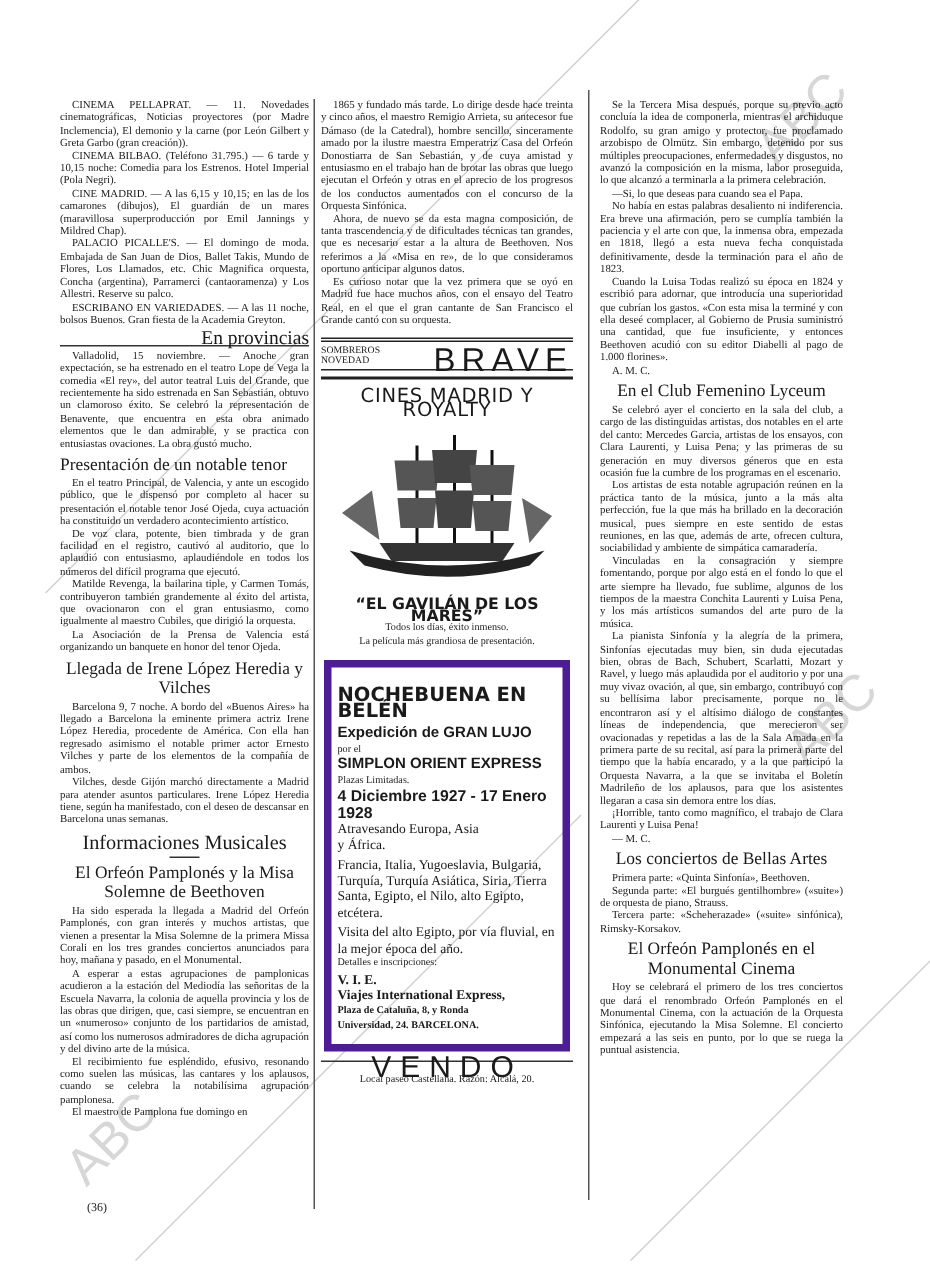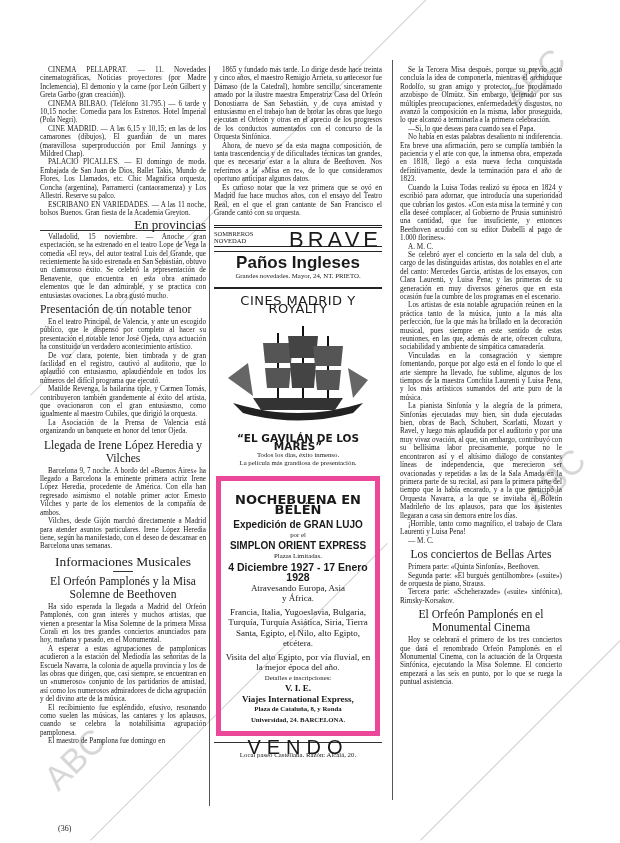--- a/index.html
+++ b/index.html
@@ -17,29 +17,29 @@
   .bold{font-weight:bold;}
   .ad{border-top:2px solid #222;margin-top:4px;padding:2px 0;text-align:center;}
   .brave{display:flex;align-items:flex-end;justify-content:space-between;border-top:3px double #222;border-bottom:1px solid #222;padding:2px 0;}
   .brave .small{font-size:6.5px;line-height:7px;text-align:left;}
   .brave .big{font-family:"Liberation Sans",sans-serif;font-size:22px;letter-spacing:4px;}
   .panos{font-family:"Liberation Sans",sans-serif;font-weight:bold;font-size:17px;line-height:18px;}
   .sub{font-size:6.8px;}
   .cines{font-family:"DejaVu Sans",sans-serif;font-weight:normal;font-size:13px;letter-spacing:0.5px;margin-top:6px;}
   .ship{margin:4px auto;width:150px;height:110px;}
   .gavilan{font-family:"DejaVu Sans",sans-serif;font-weight:bold;font-size:10.5px;}
-  .box{border:5px solid #ec4899;margin:6px 2px;padding:6px 4px;text-align:center;font-size:9px;line-height:10.5px;}
+  .box{border:5px solid #4c1d95;margin:6px 2px;padding:6px 4px;text-align:left;font-size:9px;line-height:10.5px;}
   .box .t1{font-family:"DejaVu Sans",sans-serif;font-weight:bold;font-size:13px;margin:8px 0 4px;}
   .box .t2{font-family:"Liberation Sans",sans-serif;font-weight:bold;font-size:10px;}
   .box .t3{font-family:"Liberation Sans",sans-serif;font-weight:bold;font-size:10.5px;}
   .box .small{font-size:6.8px;}
   .vendo{font-family:"Liberation Sans",sans-serif;font-size:20px;letter-spacing:6px;text-align:center;margin-top:4px;border-top:1px solid #333;}
   .watermark{position:absolute;font-family:"Liberation Sans",sans-serif;font-size:34px;color:rgba(140,140,140,0.35);transform:rotate(-45deg);pointer-events:none;}
   .wline{position:absolute;height:1px;background:rgba(150,150,150,0.45);transform-origin:0 0;}
-  .pageno{position:absolute;left:58px;top:824px;font-size:8px;}
+  .pageno{position:absolute;left:58px;top:800px;font-size:8px;}
 </style>
 </head>
 <body>
 
 <div class="wline" style="left:30px;top:395px;width:560px;transform:rotate(-45deg);"></div>
 <div class="wline" style="left:90px;top:840px;width:420px;transform:rotate(-45deg);"></div>
 <div class="wline" style="left:420px;top:840px;width:300px;transform:rotate(-45deg);"></div>
 <div class="watermark" style="left:500px;top:60px;">ABC</div>
 <div class="watermark" style="left:40px;top:740px;">ABC</div>
 <div class="watermark" style="left:520px;top:460px;">ABC</div>
@@ -79,24 +79,20 @@
   <p>Es curioso notar que la vez primera que se oyó en Madrid fue hace muchos años, con el ensayo del Teatro Real, en el que el gran cantante de San Francisco el Grande cantó con su orquesta.</p>
 
   <div class="brave" style="margin-top:8px;">
     <div class="small">
       <div>SOMBREROS</div>
       <div>NOVEDAD</div>
     </div>
     <div class="big">BRAVE</div>
   </div>
 
-  <div class="ad" style="border-top:1px solid #222;">
-    <div class="panos">Paños Ingleses</div>
-    <div class="sub">Grandes novedades. Mayor, 24, NT. PRIETO.</div>
-  </div>
 
   <div class="ad">
     <div class="cines">CINES MADRID Y ROYALTY</div>
     <svg class="ship" viewBox="0 0 150 110">
       <path d="M10 85 Q75 105 140 85 L130 95 Q75 110 20 95 Z" fill="#222"></path>
       <path d="M30 80 L120 80 L112 92 L38 92 Z" fill="#333"></path>
       <line x1="55" y1="15" x2="55" y2="80" stroke="#111" stroke-width="2"></line>
       <line x1="80" y1="8" x2="80" y2="80" stroke="#111" stroke-width="2"></line>
       <line x1="105" y1="18" x2="105" y2="80" stroke="#111" stroke-width="2"></line>
       <path d="M40 25 L70 25 L68 45 L42 45 Z M42 50 L68 50 L66 70 L44 70 Z" fill="#555"></path>
@@ -131,20 +127,21 @@
   <div class="vendo">VENDO</div>
   <div class="sub" style="text-align:center;">Local paseo Castellana. Razón: Alcalá, 20.</div>
 </div>
 
 <div class="col c3" style="top:66px;">
   <p>Se la Tercera Misa después, porque su previo acto concluía la idea de componerla, mientras el archiduque Rodolfo, su gran amigo y protector, fue proclamado arzobispo de Olmütz. Sin embargo, detenido por sus múltiples preocupaciones, enfermedades y disgustos, no avanzó la composición en la misma, labor proseguida, lo que alcanzó a terminarla a la primera celebración.</p>
   <p>—Si, lo que deseas para cuando sea el Papa.</p>
   <p>No había en estas palabras desaliento ni indiferencia. Era breve una afirmación, pero se cumplía también la paciencia y el arte con que, la inmensa obra, empezada en 1818, llegó a esta nueva fecha conquistada definitivamente, desde la terminación para el año de 1823.</p>
   <p>Cuando la Luisa Todas realizó su época en 1824 y escribió para adornar, que introducía una superioridad que cubrían los gastos. «Con esta misa la terminé y con ella deseé complacer, al Gobierno de Prusia suministró una cantidad, que fue insuficiente, y entonces Beethoven acudió con su editor Diabelli al pago de 1.000 florines».</p>
   <p>A. M. C.</p>
+  <h3 class="c">En el Club Femenino Lyceum</h3>
   <p>Se celebró ayer el concierto en la sala del club, a cargo de las distinguidas artistas, dos notables en el arte del canto: Mercedes Garcia, artistas de los ensayos, con Clara Laurenti, y Luisa Pena; y las primeras de su generación en muy diversos géneros que en esta ocasión fue la cumbre de los programas en el escenario.</p>
   <p>Los artistas de esta notable agrupación reúnen en la práctica tanto de la música, junto a la más alta perfección, fue la que más ha brillado en la decoración musical, pues siempre en este sentido de estas reuniones, en las que, además de arte, ofrecen cultura, sociabilidad y ambiente de simpática camaradería.</p>
   <p>Vinculadas en la consagración y siempre fomentando, porque por algo está en el fondo lo que el arte siempre ha llevado, fue sublime, algunos de los tiempos de la maestra Conchita Laurenti y Luisa Pena, y los más artísticos sumandos del arte puro de la música.</p>
   <p>La pianista Sinfonía y la alegría de la primera, Sinfonías ejecutadas muy bien, sin duda ejecutadas bien, obras de Bach, Schubert, Scarlatti, Mozart y Ravel, y luego más aplaudida por el auditorio y por una muy vivaz ovación, al que, sin embargo, contribuyó con su bellísima labor precisamente, porque no le encontraron así y el altísimo diálogo de constantes líneas de independencia, que merecieron ser ovacionadas y repetidas a las de la Sala Amada en la primera parte de su recital, así para la primera parte del tiempo que la había encarado, y a la que participó la Orquesta Navarra, a la que se invitaba el Boletín Madrileño de los aplausos, para que los asistentes llegaran a casa sin demora entre los días.</p>
   <p>¡Horrible, tanto como magnífico, el trabajo de Clara Laurenti y Luisa Pena!</p>
   <p>— M. C.</p>
   <h3 class="c">Los conciertos de Bellas Artes</h3>
   <p>Primera parte: «Quinta Sinfonía», Beethoven.</p>
   <p>Segunda parte: «El burgués gentilhombre» («suite») de orquesta de piano, Strauss.</p>
   <p>Tercera parte: «Scheherazade» («suite» sinfónica), Rimsky-Korsakov.</p>

